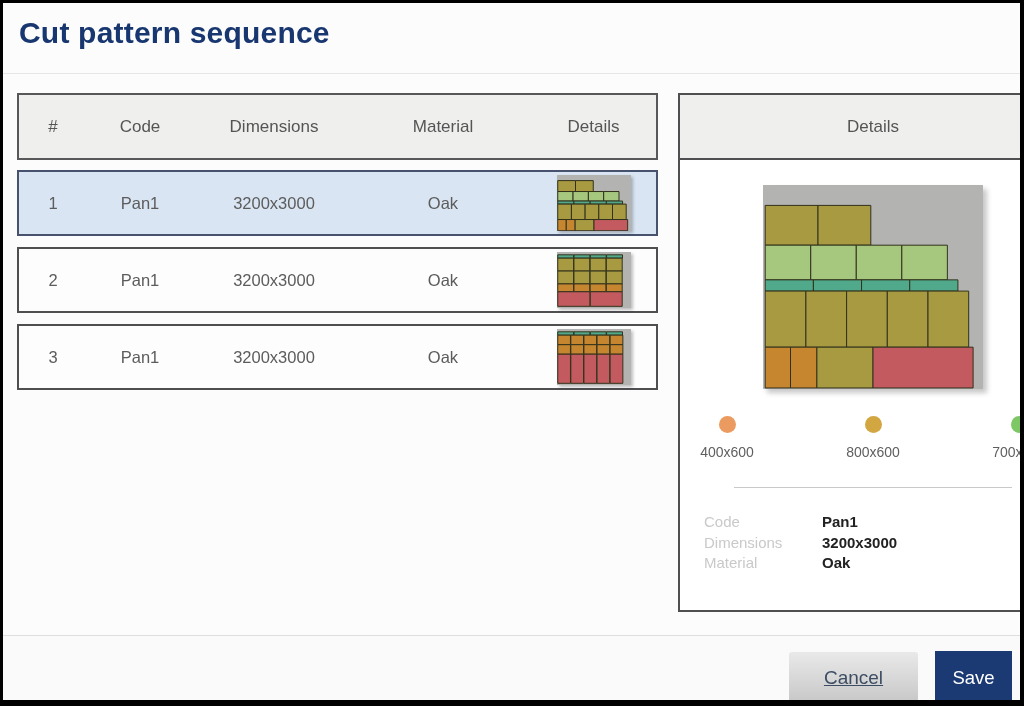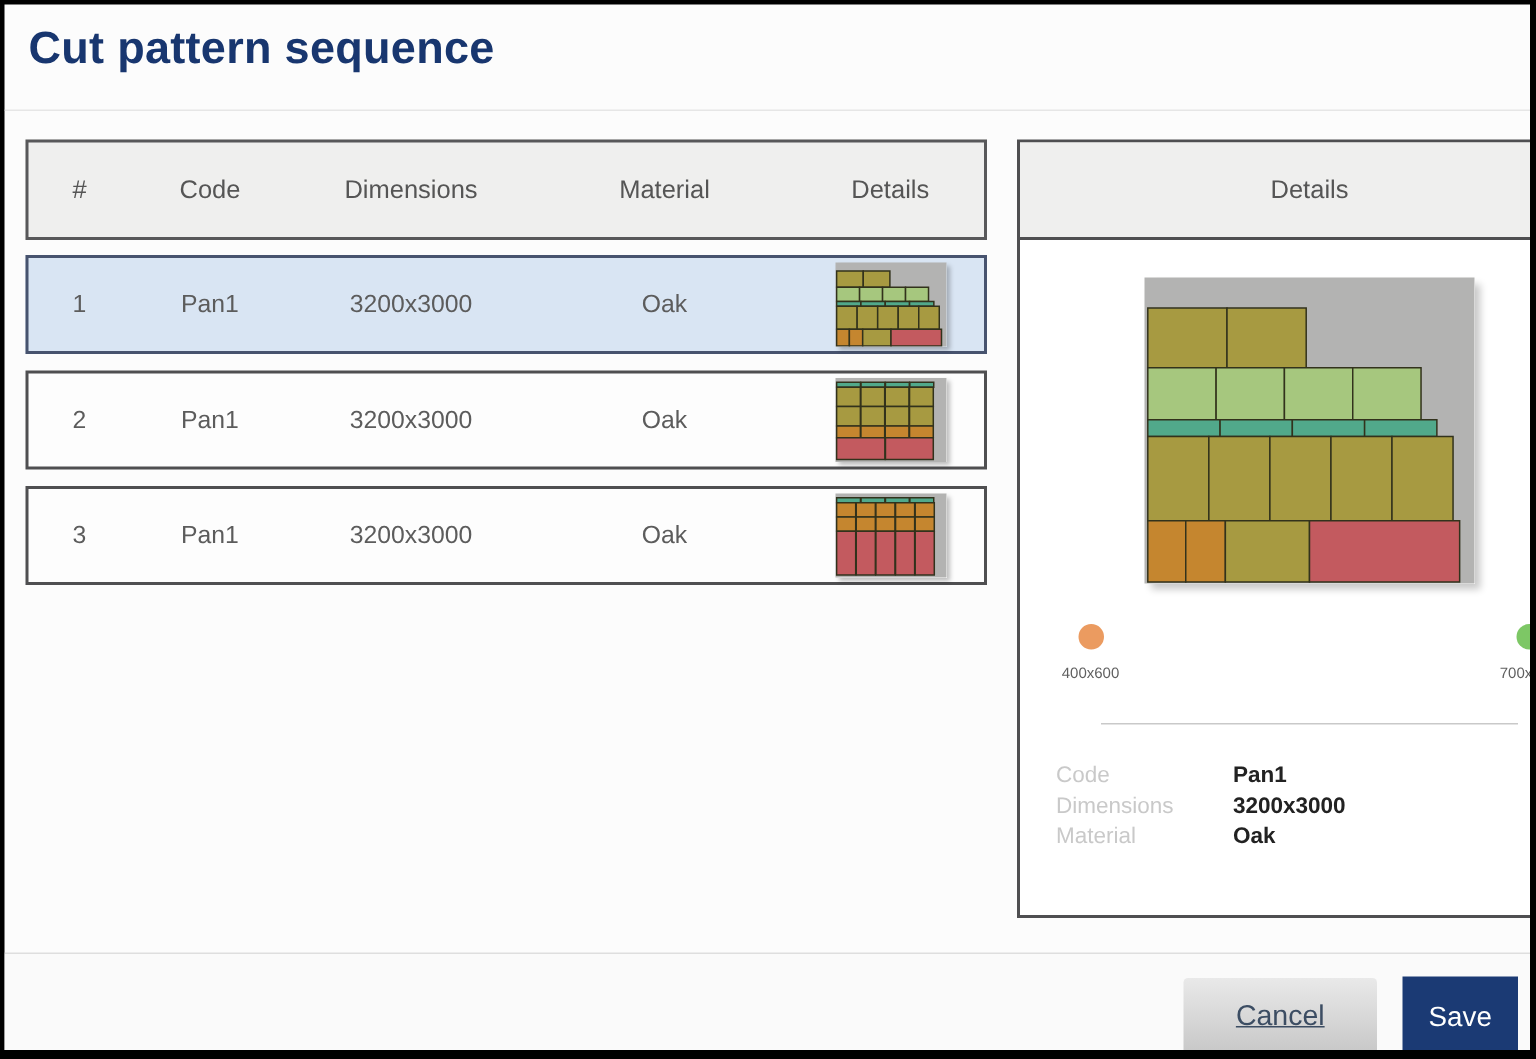--- a/index.html
+++ b/index.html
@@ -49,21 +49,21 @@
   }
   .preview {
     width:220px; height:204px; margin:25px auto 0;
     box-shadow:4px 4px 5px rgba(0,0,0,.22);
   }
   .legend {
     margin-top:27px; display:flex; justify-content:space-between; padding:0 14px;
   }
   .legend-item { display:flex; flex-direction:column; align-items:center; min-width:66px; }
   .legend-dot { width:17px; height:17px; border-radius:50%; }
-  .legend-label { margin-top:11px; font-size:10px; color:#5f5f5f; }
+  .legend-label { margin-top:11px; font-size:14px; color:#5f5f5f; }
   .details-divider { margin:27px auto 0; width:278px; border-top:1.5px solid #c9c9c9; }
   .fields { margin:24px 0 0 24px; }
   .field-row { display:flex; line-height:20.5px; }
   .field-label { width:118px; color:#c9c9c9; font-size:15px; }
   .field-value { color:#222; font-size:15px; font-weight:700; }
 
   
   .footer-divider { position:absolute; left:0; top:632px; width:100%; height:1px; background:#dedede; }
   .footer-bg { position:absolute; left:0; top:633px; width:100%; height:70px; background:#fafafa; }
   .btn { position:absolute; display:flex; align-items:center; justify-content:center; cursor:pointer; font-family:inherit; }
@@ -209,20 +209,24 @@
           <rect x="24.5" y="79.5" width="25.5" height="20" fill="#a79a41" stroke="#32321c" stroke-width="1" vector-effect="non-scaling-stroke"></rect>
           <rect x="50" y="79.5" width="45.5" height="20" fill="#c35a5f" stroke="#32321c" stroke-width="1" vector-effect="non-scaling-stroke"></rect>
         </svg>
       </div>
     <div class="legend" id="legend">
         <div class="legend-item">
           <span class="legend-dot" style="background: rgb(235, 155, 96);"></span>
           <span class="legend-label">400x600</span>
         </div>
         <div class="legend-item">
+          <span class="legend-dot" style="background: rgb(210, 167, 66);"></span>
+          <span class="legend-label">800x600</span>
+        </div>
+        <div class="legend-item">
           <span class="legend-dot" style="background: rgb(125, 199, 101);"></span>
           <span class="legend-label">700x200</span>
         </div>
       </div>
     <div class="details-divider"></div>
     <div class="fields" id="fields">
         <div class="field-row">
           <span class="field-label">Code</span>
           <span class="field-value">Pan1</span>
         </div>

